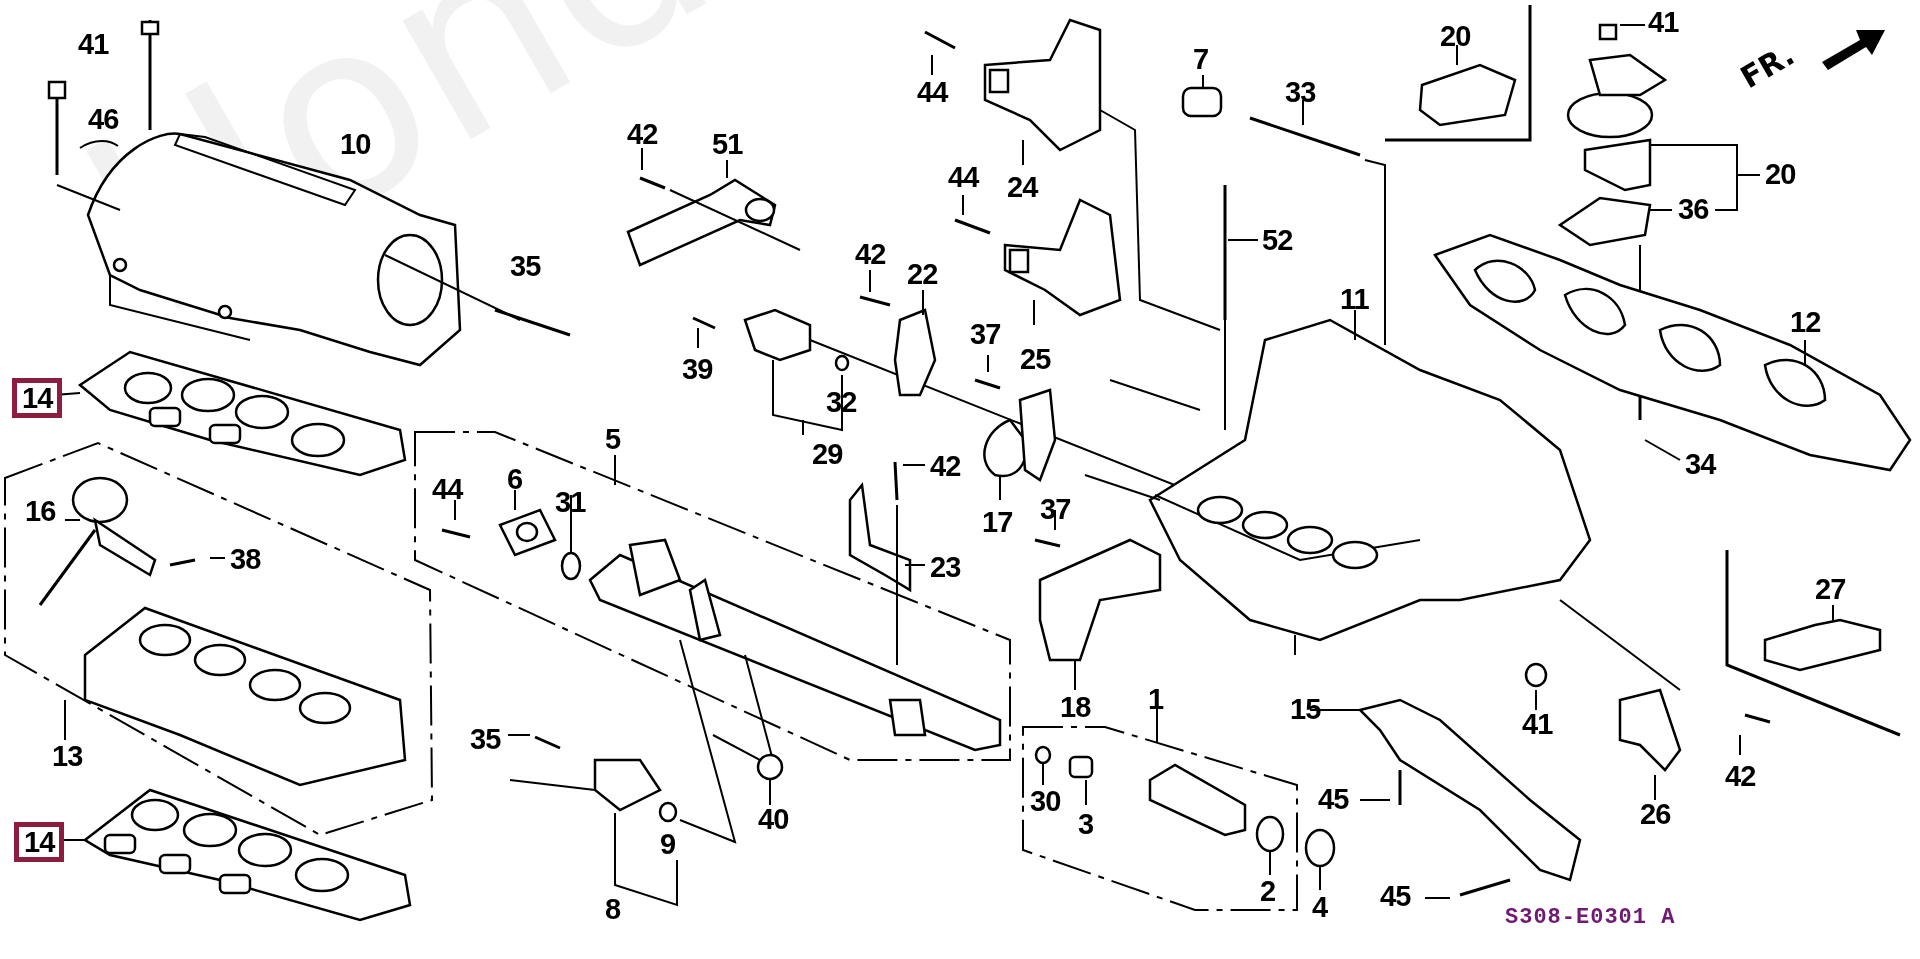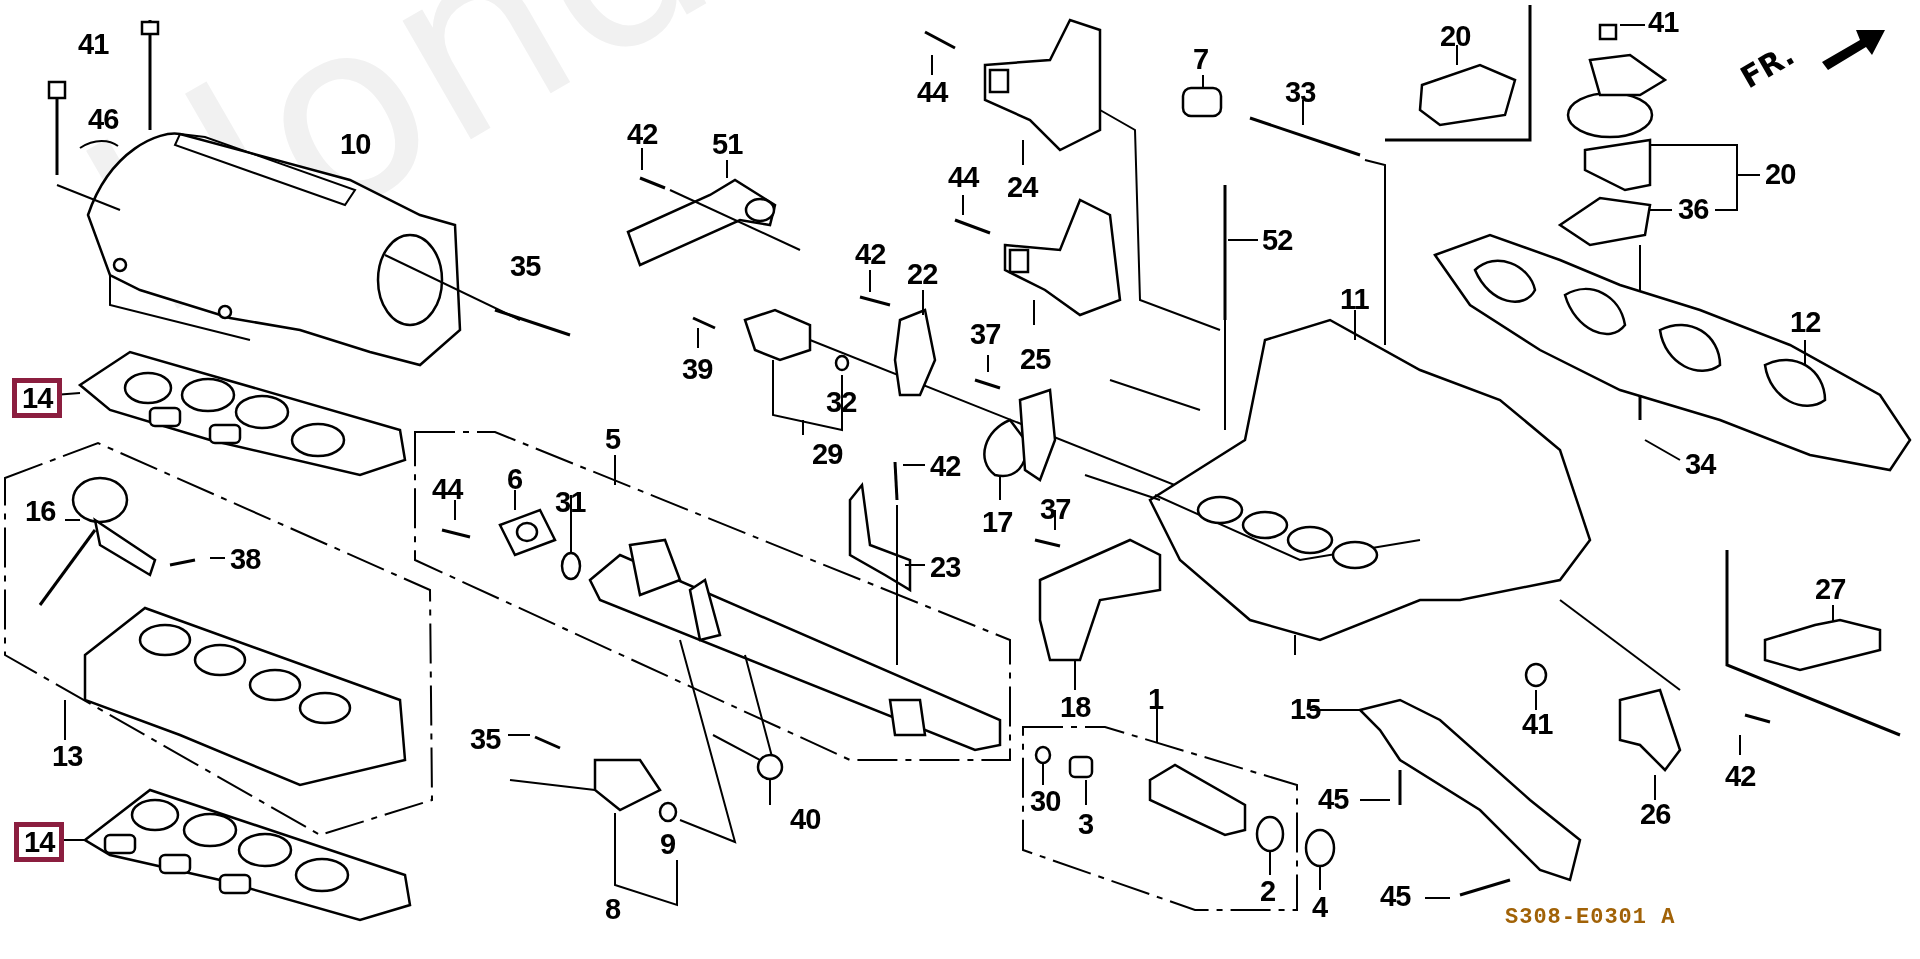--- a/index.html
+++ b/index.html
@@ -1,20 +1,20 @@
 <!DOCTYPE html>
 <html><head>
 <meta charset="utf-8">
 <style>
   html,body{margin:0;padding:0;background:#ffffff;}
   body{width:1920px;height:959px;position:relative;overflow:hidden;font-family:"Liberation Sans",sans-serif;}
   #diagram{position:absolute;left:0;top:0;width:1920px;height:959px;}
   .callout{position:absolute;font-family:"Liberation Sans",sans-serif;font-size:29px;font-weight:700;color:#000;line-height:1;letter-spacing:-1px;cursor:pointer;}
   .callout.hl{border:5px solid #8b1e3f;padding:1px 5px 0 5px;background:#fff;font-weight:700;}
-  .code{position:absolute;font-family:"Liberation Mono",monospace;font-size:22px;font-weight:700;color:#a16207;letter-spacing:1px;}
+  .code{position:absolute;font-family:"Liberation Mono",monospace;font-size:22px;font-weight:700;color:#701a75;letter-spacing:1px;}
   .fr{position:absolute;font-family:"DejaVu Sans",sans-serif;font-size:30px;font-weight:700;color:#000;transform:rotate(-30deg);transform-origin:left bottom;}
   .wm{position:absolute;left:40px;top:120px;font-family:"DejaVu Sans",sans-serif;font-size:250px;color:#f1f1f1;transform:rotate(-30deg);transform-origin:left top;white-space:nowrap;pointer-events:none;}
   svg{position:absolute;left:0;top:0;}
   .ln{stroke:#000;stroke-width:2;fill:none;}
   .thk{stroke:#000;stroke-width:3;fill:none;}
   .dash{stroke:#000;stroke-width:2;fill:none;stroke-dasharray:40 8 6 8;}
   .prt{stroke:#000;stroke-width:2.5;fill:#fff;}
   .hole{stroke:#000;stroke-width:2.5;fill:#fff;}
 </style>
 </head>
@@ -289,21 +289,21 @@
   <div class="callout" style="left:930px;top:553px">23</div>
   <div class="callout" style="left:1040px;top:495px">37</div>
   <div class="callout" style="left:1060px;top:693px">18</div>
   <div class="callout" style="left:605px;top:425px">5</div>
   <div class="callout" style="left:432px;top:475px">44</div>
   <div class="callout" style="left:507px;top:465px">6</div>
   <div class="callout" style="left:555px;top:488px">31</div>
   <div class="callout" style="left:470px;top:725px">35</div>
   <div class="callout" style="left:660px;top:830px">9</div>
   <div class="callout" style="left:605px;top:895px">8</div>
-  <div class="callout" style="left:790px;top:805px">40</div>
+  <div class="callout" style="left:758px;top:805px">40</div>
   <div class="callout" style="left:1148px;top:685px">1</div>
   <div class="callout" style="left:1030px;top:787px">30</div>
   <div class="callout" style="left:1078px;top:810px">3</div>
   <div class="callout" style="left:1260px;top:877px">2</div>
   <div class="callout" style="left:1312px;top:893px">4</div>
   <div class="callout" style="left:1193px;top:45px">7</div>
   <div class="callout" style="left:1285px;top:78px">33</div>
   <div class="callout" style="left:1262px;top:226px">52</div>
   <div class="callout" style="left:1340px;top:285px">11</div>
   <div class="callout" style="left:1440px;top:22px">20</div>

